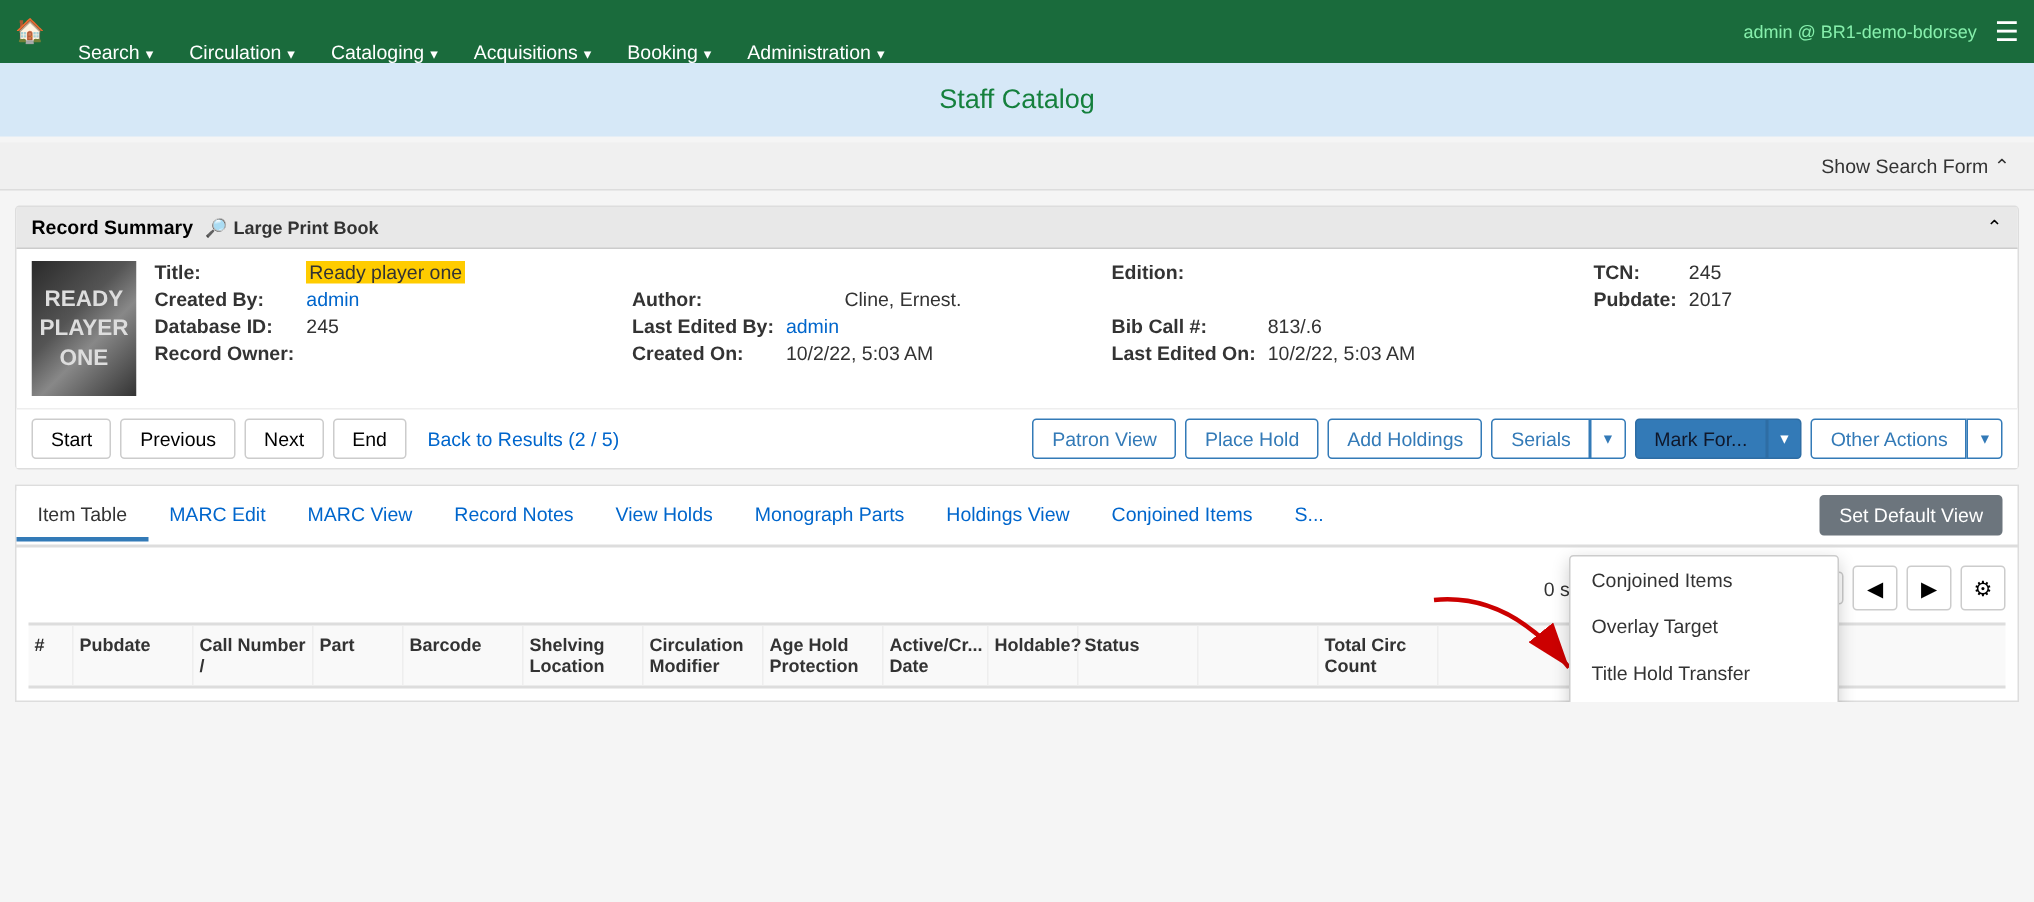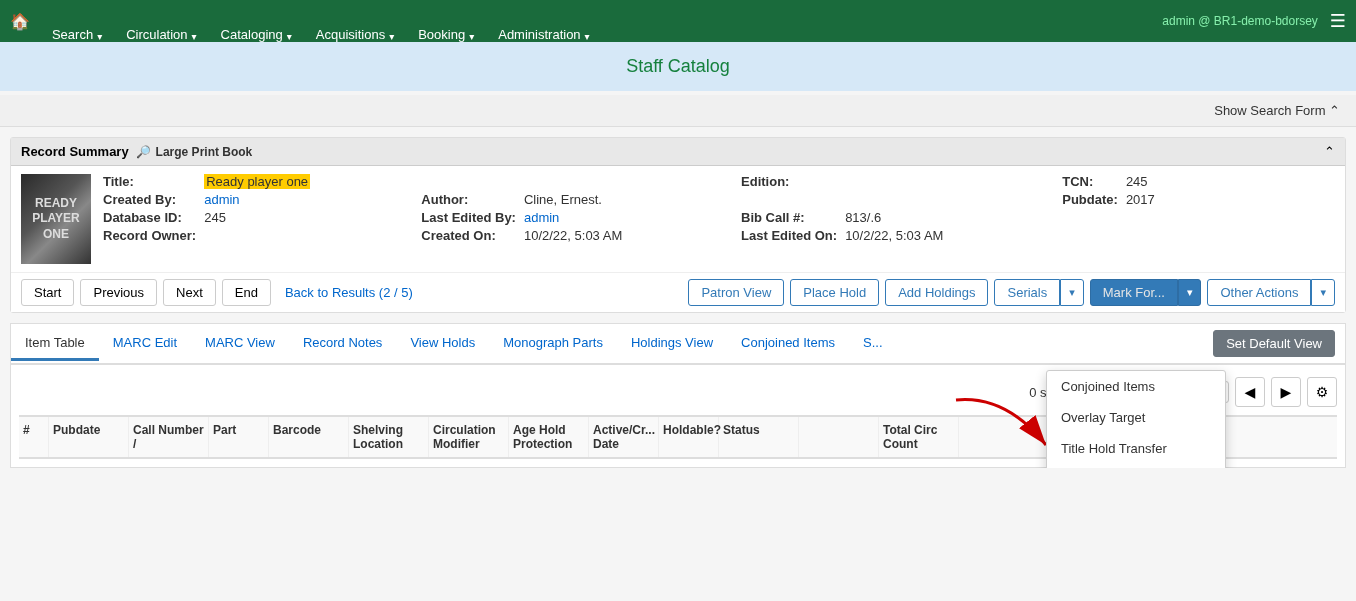--- a/index.html
+++ b/index.html
@@ -150,21 +150,21 @@
       padding: 5px 12px;
       border: 1px solid #ccc;
       background: white;
       cursor: pointer;
       border-radius: 3px;
       font-size: 13px;
       white-space: nowrap;
     }
     .btn-primary {
       background: #337ab7;
-      color: #e5e5e5;
+      color: #0f172a;
       border-color: #2e6da4;
     }
     .btn-outline-primary {
       color: #337ab7;
       border-color: #337ab7;
     }
     .btn-group {
       display: flex;
     }
     .btn-group .btn {
@@ -340,41 +340,41 @@
         <div class="record-type-badge">
           <span>🔎</span>
           <span>Large Print Book</span>
         </div>
       </div>
       <span style="cursor:pointer;">⌃</span>
     </div>
     <div class="record-body">
       <div class="book-cover">
         <div class="book-cover-img">
-          <div style="font-size:12px; line-height:1.3; text-align:center; color:#ddd; font-weight:bold;">
+          <div style="font-size:15px; line-height:1.3; text-align:center; color:#ddd; font-weight:bold;">
             READY<br>PLAYER<br>ONE
           </div>
         </div>
       </div>
       <div style="flex:1;">
         <div style="display:grid; grid-template-columns: auto 1fr auto 1fr auto 1fr auto 1fr; gap: 3px 8px; align-content: start;">
 
           <span class="field-label">Title:</span>
           <span class="field-value" style="grid-column: span 3;">
             <span style="background:#ffcc00; padding:0 2px;">Ready player one</span>
           </span>
           <span class="field-label">Edition:</span>
           <span class="field-value"></span>
           <span class="field-label">TCN:</span>
           <span class="field-value">245</span>
           <span class="field-label">Created By:</span>
           <span class="field-value link">admin</span>
 
           <span class="field-label">Author:</span>
-          <span class="field-value" style="grid-column: span 3;">Cline, Ernest.</span>
+          <span class="field-value" style="grid-column: span 3; margin-left: 39px;">Cline, Ernest.</span>
           <span class="field-label">Pubdate:</span>
           <span class="field-value">2017</span>
           <span class="field-label">Database ID:</span>
           <span class="field-value">245</span>
           <span class="field-label">Last Edited By:</span>
           <span class="field-value link">admin</span>
 
           <span class="field-label">Bib Call #:</span>
           <span class="field-value" style="grid-column: span 3;">813/.6</span>
           <span class="field-label">Record Owner:</span>

